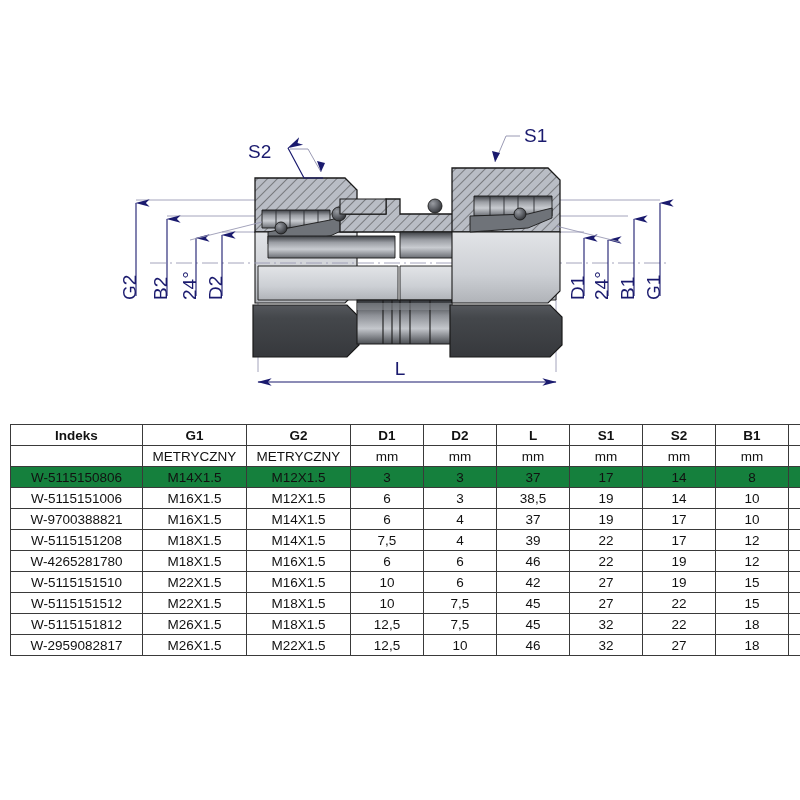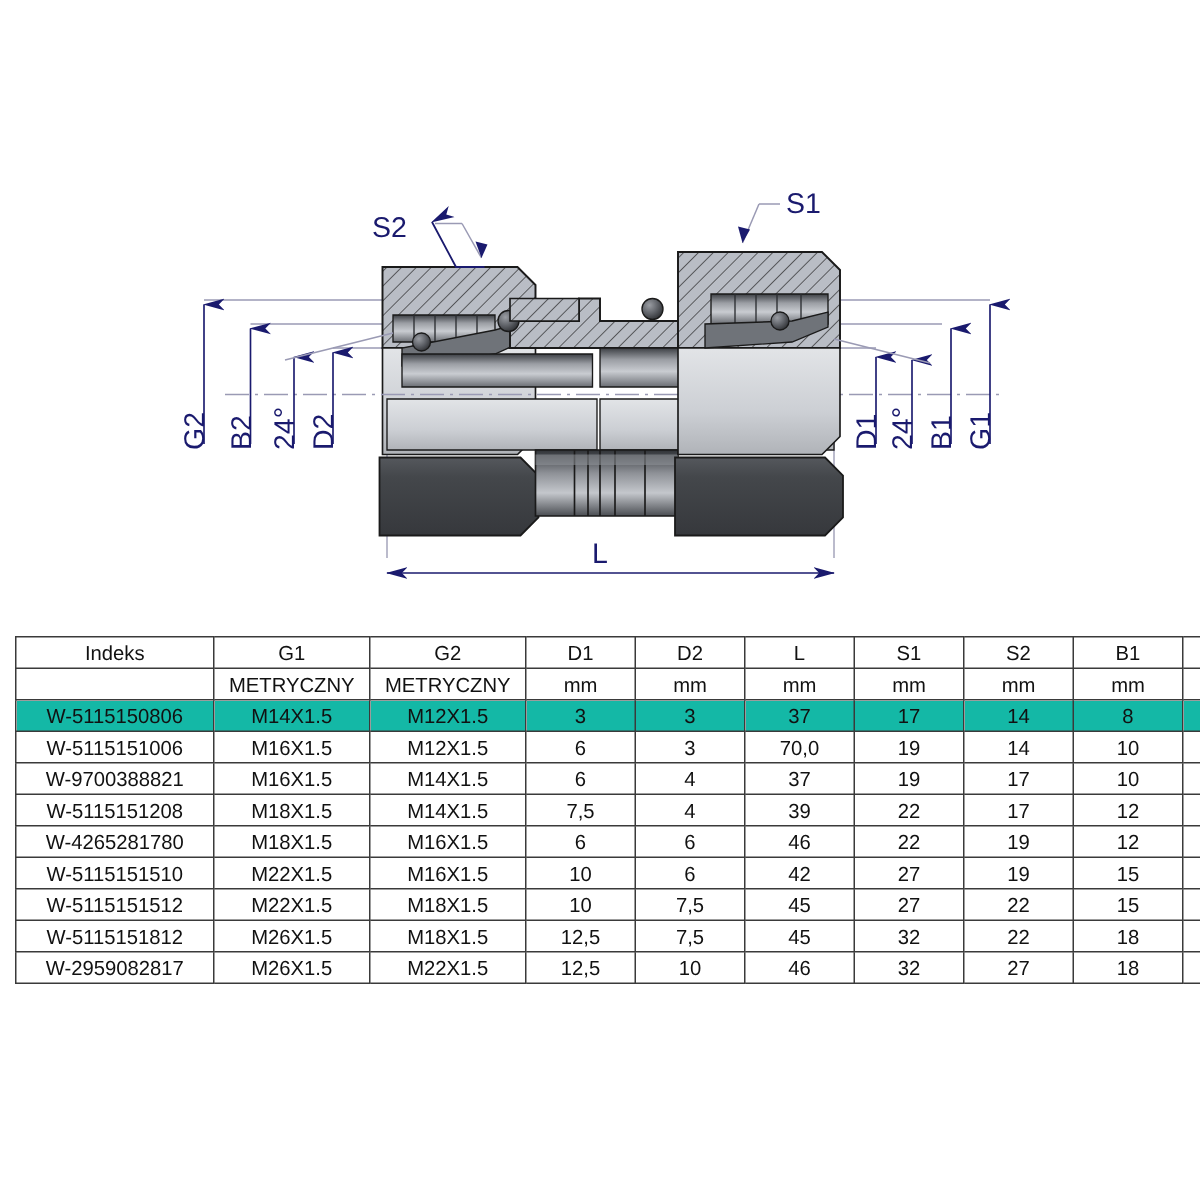--- a/index.html
+++ b/index.html
@@ -42,25 +42,25 @@
     padding: 0 2px;
     text-align: center;
     vertical-align: middle;
     font-size: 13.5px;
     color: #111111;
     font-weight: normal;
     white-space: nowrap;
     overflow: hidden;
     line-height: 19px;
   }
-  table.spec th { font-weight: normal; }
+  table.spec th { font-weight: bold; }
   col.c-index { width: 132px; }
   col.c-g     { width: 104px; }
   col.c-num   { width: 73px; }
-  tr.row-highlight td { background: #14b8a6; }
+  tr.row-highlight td { background: #15803d; }
   .unit-row td, .unit-row th { font-size: 13px; }
 </style>
 </head>
 <body>
 
 <div id="page">
 
   <div id="drawing">
     <svg width="800" height="415" viewBox="0 0 800 415" xmlns="http://www.w3.org/2000/svg">
       <defs>
@@ -287,21 +287,21 @@
             <td>14</td>
             <td>8</td>
             <td>6</td>
           </tr>
           <tr>
             <td>W-5115151006</td>
             <td>M16X1.5</td>
             <td>M12X1.5</td>
             <td>6</td>
             <td>3</td>
-            <td>70,0</td>
+            <td>38,5</td>
             <td>19</td>
             <td>14</td>
             <td>10</td>
             <td>6</td>
           </tr>
           <tr>
             <td>W-9700388821</td>
             <td>M16X1.5</td>
             <td>M14X1.5</td>
             <td>6</td>

